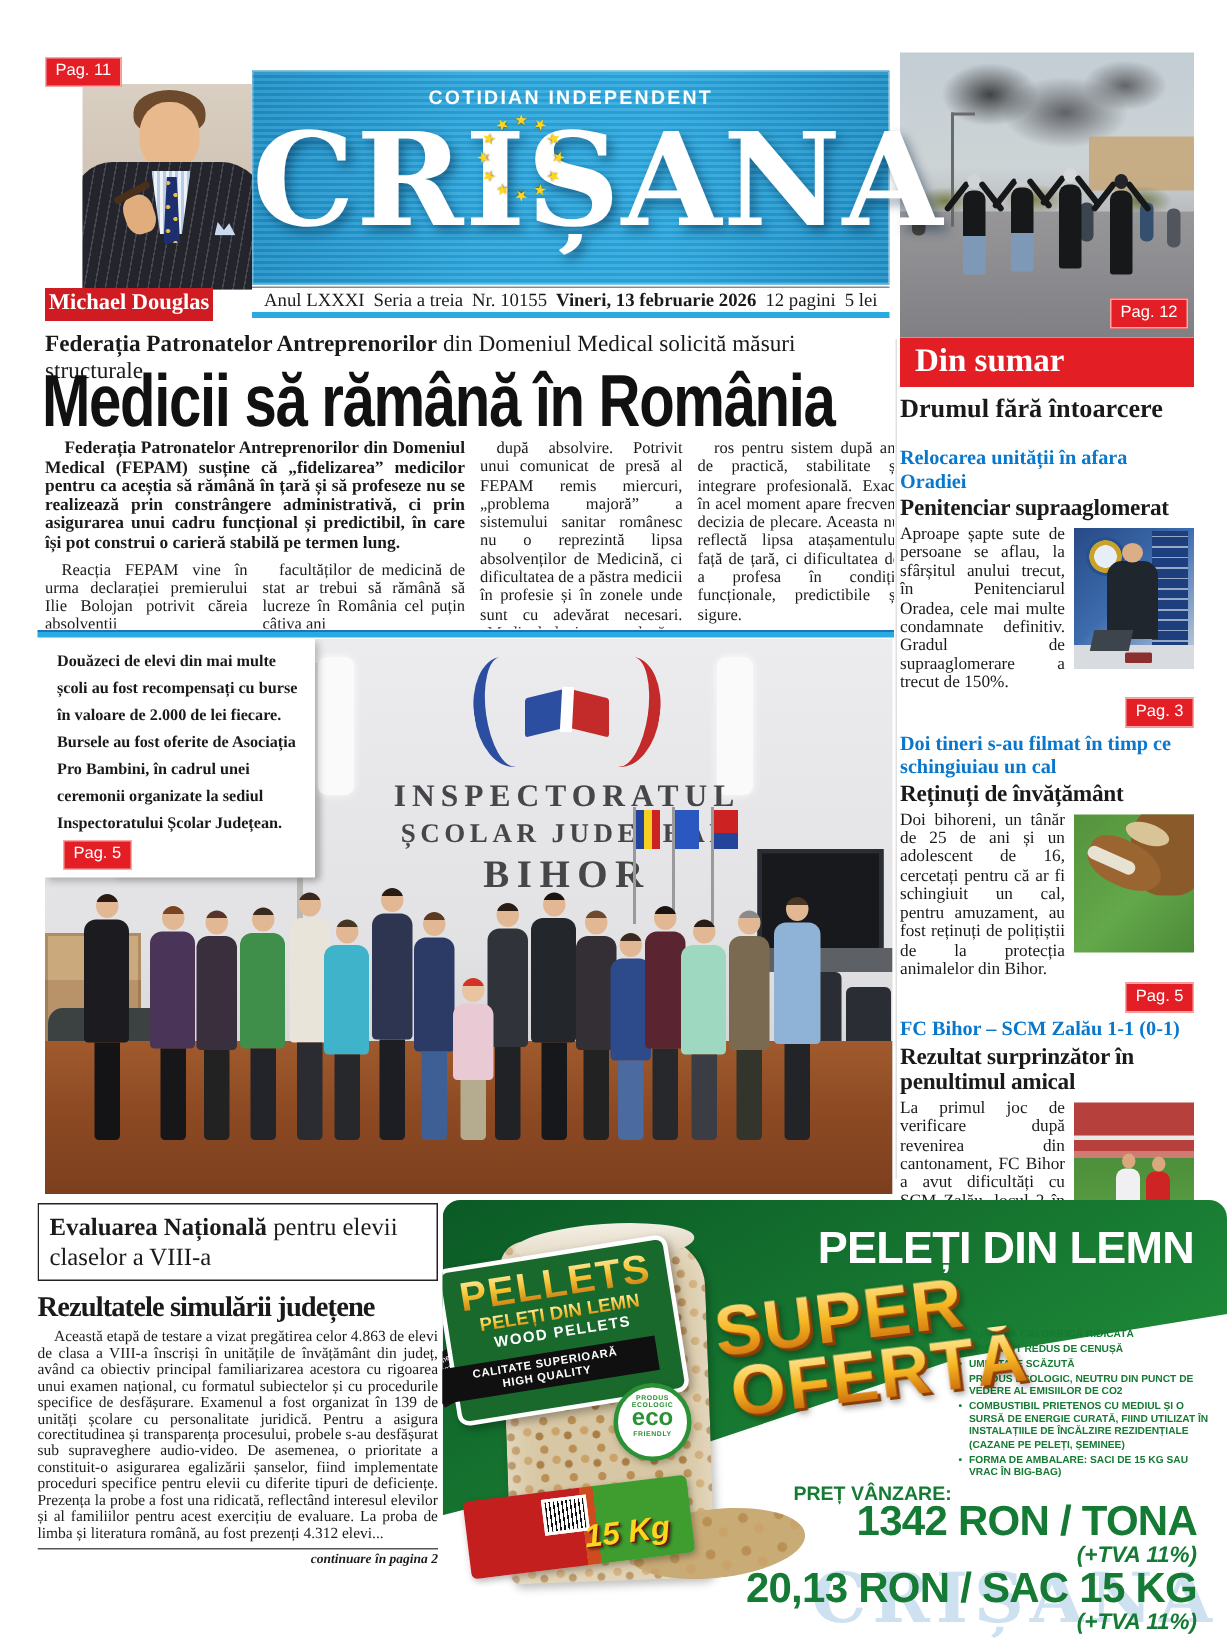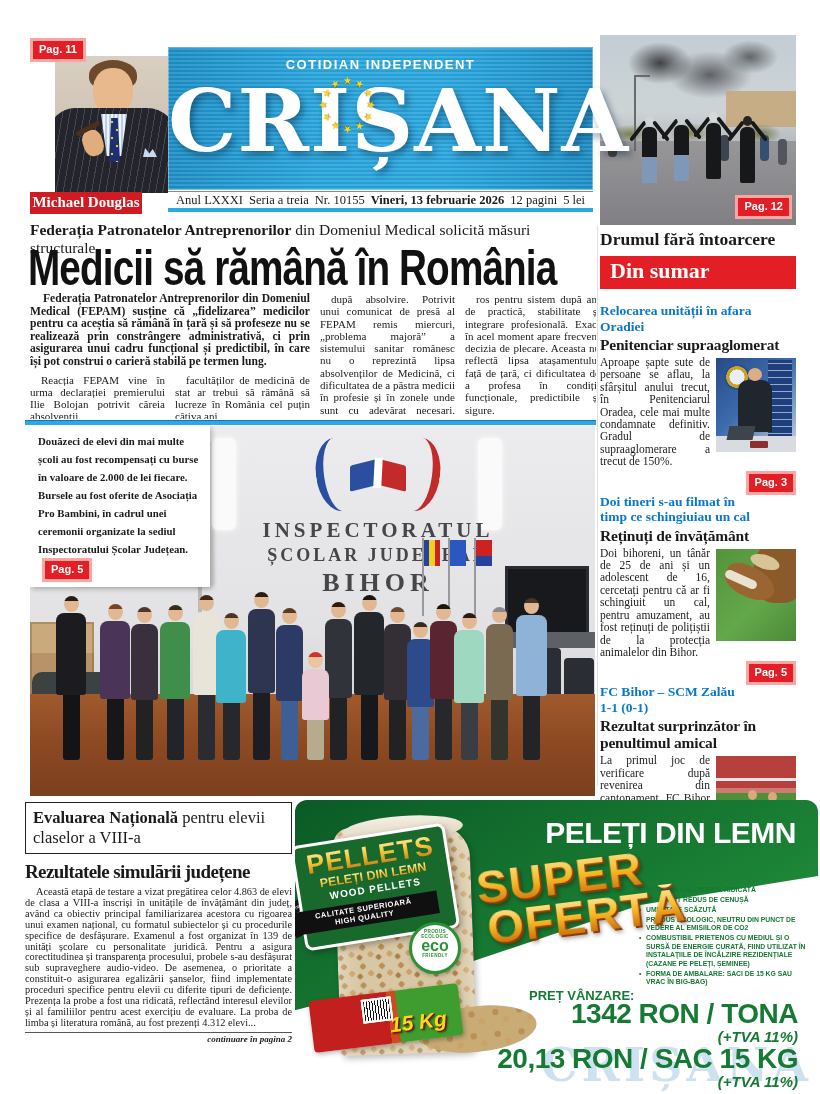--- a/index.html
+++ b/index.html
@@ -1,21 +1,21 @@
 <!DOCTYPE html>
 <html lang="ro"><head>
 <meta charset="utf-8">
 <style>
   html,body{margin:0;padding:0;background:#9a9a9a;}
   .page{position:relative;width:820px;height:1094px;background:#fff;margin:0 auto;overflow:hidden;
         font-family:"Liberation Serif","DejaVu Serif",serif;color:#1a1a1a;}
 
   
   .pbadge{display:inline-block;background:#e31e24;color:#fff;font-family:"Liberation Sans",sans-serif;
-          font-weight:bold;font-size:11px;line-height:1;padding:3px 6px 4px;border:3px solid #fca5a5;}
+          font-weight:normal;font-size:11px;line-height:1;padding:3px 6px 4px;border:1px solid #fca5a5;}
 
   
   #pag11{position:absolute;left:30px;top:38px;z-index:6;}
   #md-photo{position:absolute;left:55px;top:56px;width:113px;height:137px;overflow:hidden;
             background:linear-gradient(180deg,#d9cfc2,#cbbfae 70%,#c2b5a2);z-index:5;}
   #md-photo .hair{position:absolute;left:34px;top:4px;width:48px;height:30px;border-radius:50% 50% 40% 40%;background:#6d4a2c;}
   #md-photo .face{position:absolute;left:38px;top:12px;width:40px;height:46px;border-radius:46%;background:#e7b98c;}
   #md-photo .suit{position:absolute;left:-6px;top:52px;width:128px;height:90px;border-radius:26px 30px 0 0;
             background:#23242c;background-image:repeating-linear-gradient(100deg,rgba(255,255,255,.16) 0 1px,transparent 1px 7px);}
   #md-photo .shirt{position:absolute;left:46px;top:58px;width:26px;height:42px;background:repeating-linear-gradient(90deg,#b9cde6 0 2px,#eef3fa 2px 4px);clip-path:polygon(0 0,100% 0,78% 100%,22% 100%);}
@@ -475,23 +475,23 @@
           <s></s>
         </div>
       <div class="fig" style="left:106px;top:88px;--fh:#d6d8da">
           <s></s>
         </div>
       <div class="fig" style="left:140px;top:92px;--fh:#23242a">
           <s></s>
         </div>
       <span class="pbadge">Pag. 12</span>
     </div>
+    <div id="dinsumar">Din sumar</div>
+
     <div id="protest-cap">Drumul fără întoarcere</div>
-
-    <div id="dinsumar">Din sumar</div>
 
     <div class="sumart">
       <div class="kick">Relocarea unității în afara Oradiei</div>
       <h3>Penitenciar supraaglomerat</h3>
       <div class="bodywrap">
         <div class="sphoto" id="ph-prison">
           <i class="emb"></i>
           <i class="banner"></i>
           <i class="officer"></i>
           <i class="desk"></i>

